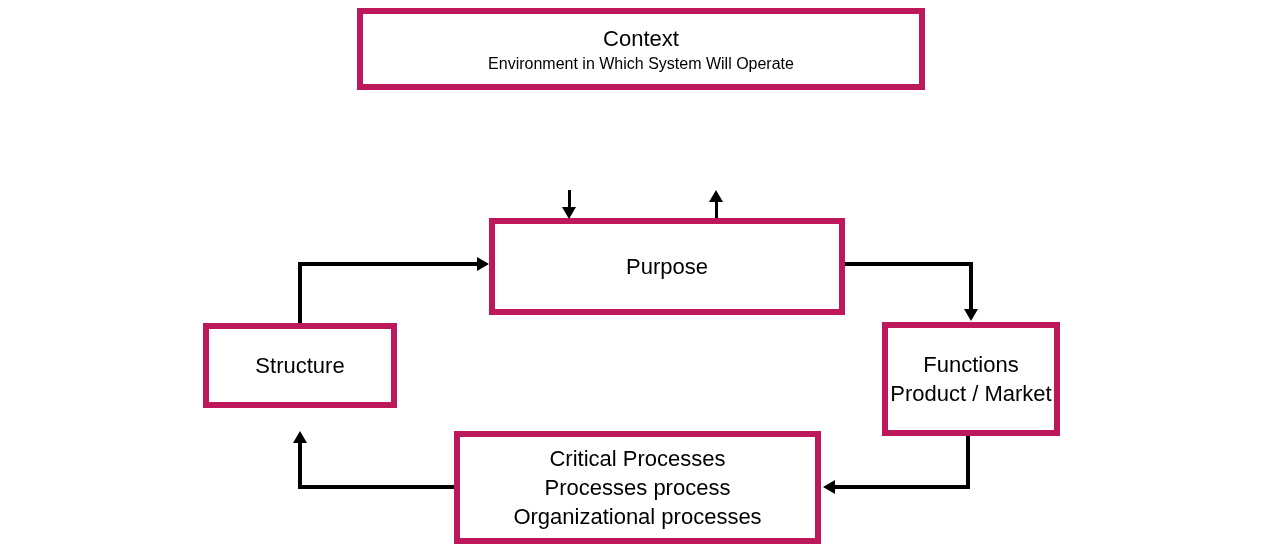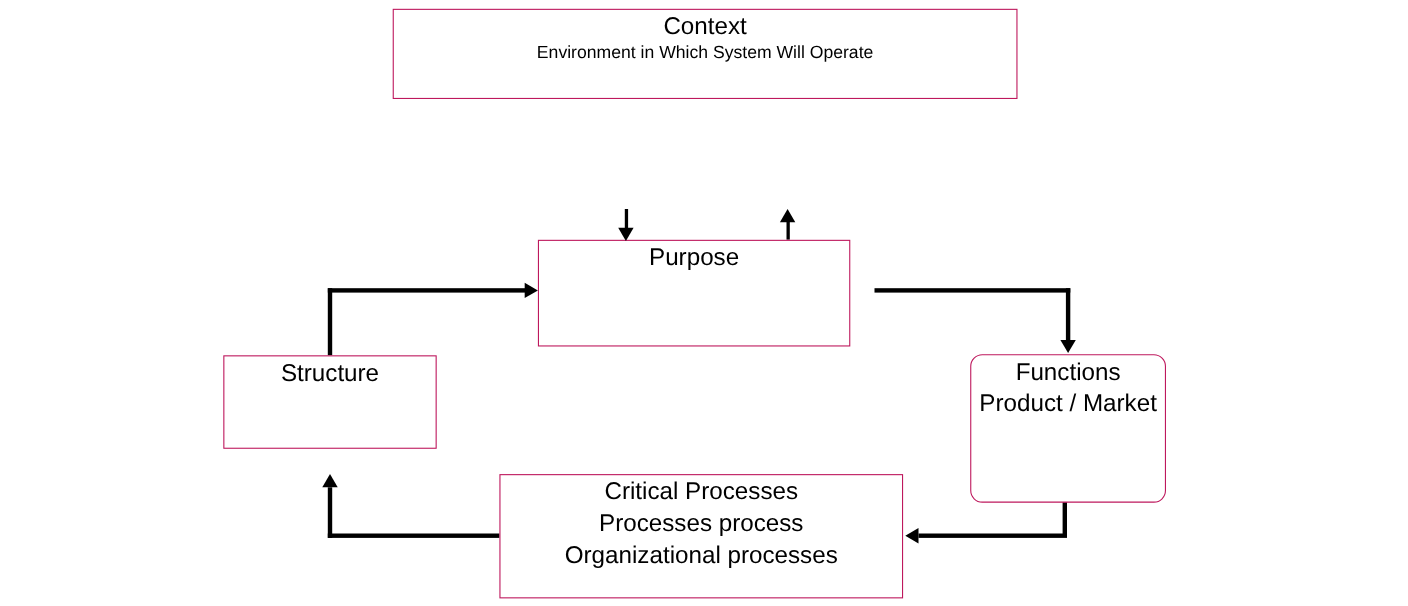--- a/index.html
+++ b/index.html
@@ -14,48 +14,49 @@
   #canvas {
     position: relative;
     width: 1280px;
     height: 551px;
     background: #ffffff;
     overflow: hidden;
   }
   .node {
     position: absolute;
     box-sizing: border-box;
-    border: 1px solid #be185d;
+    border: 6px solid #be185d;
     background: #ffffff;
     display: flex;
     flex-direction: column;
     align-items: center;
+    justify-content: center;
     text-align: center;
     line-height: 1.32;
     z-index: 3;
   }
   .node .title {
     font-size: 22px;
     white-space: nowrap;
   }
   .node .sub {
     font-size: 16px;
     white-space: nowrap;
   }
   .node .small {
     font-size: 22px;
     white-space: nowrap;
   }
 
   
   #node-context      { left: 357px; top: 8px;   width: 568px; height: 82px; }
   #node-stakeholders { left: 424px; top: 117px; width: 458px; height: 73px; }
-  #node-purpose      { left: 489px; top: 218px; width: 284px; height: 97px; }
+  #node-purpose      { left: 489px; top: 218px; width: 356px; height: 97px; }
   #node-structure    { left: 203px; top: 323px; width: 194px; height: 85px; }
-  #node-functions    { left: 882px; top: 322px; width: 178px; height: 135px; border-radius: 11px; }
+  #node-functions    { left: 882px; top: 322px; width: 178px; height: 114px; }
   #node-processes    { left: 454px; top: 431px; width: 367px; height: 113px; }
 
   
   .conn {
     position: absolute;
     background: #000000;
     z-index: 2;
   }
   .conn.h { height: 4px; }
   .conn.v { width: 4px; }

